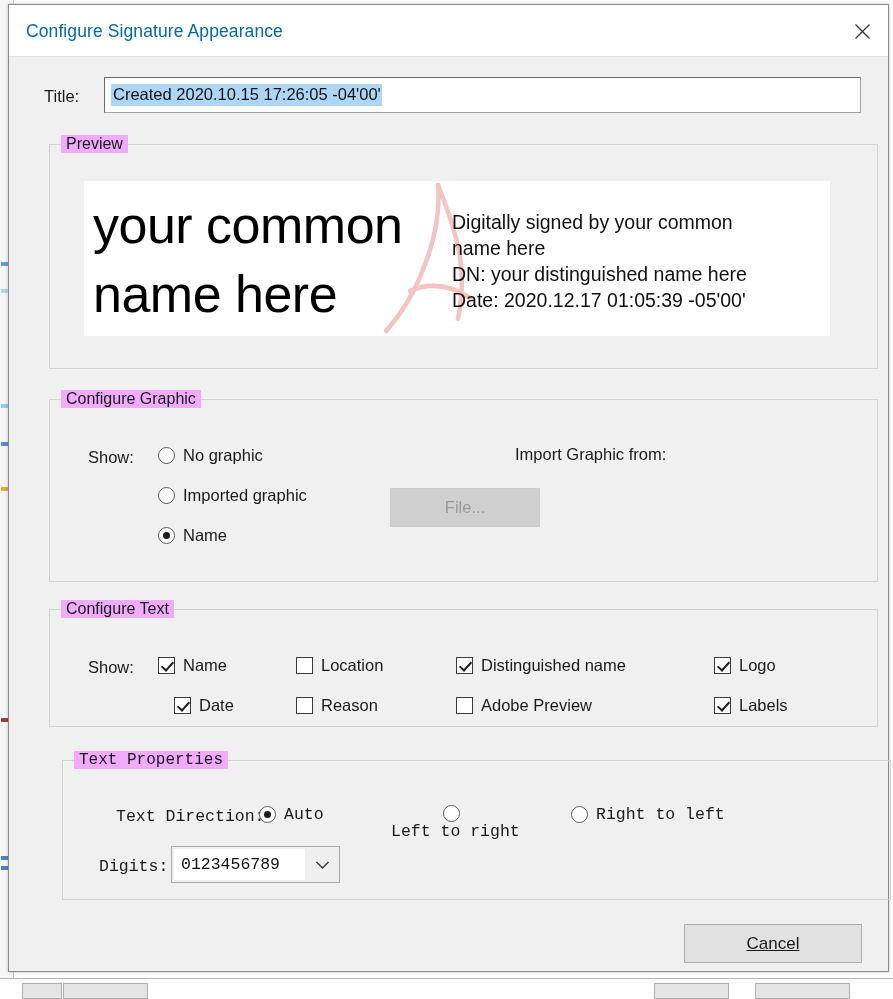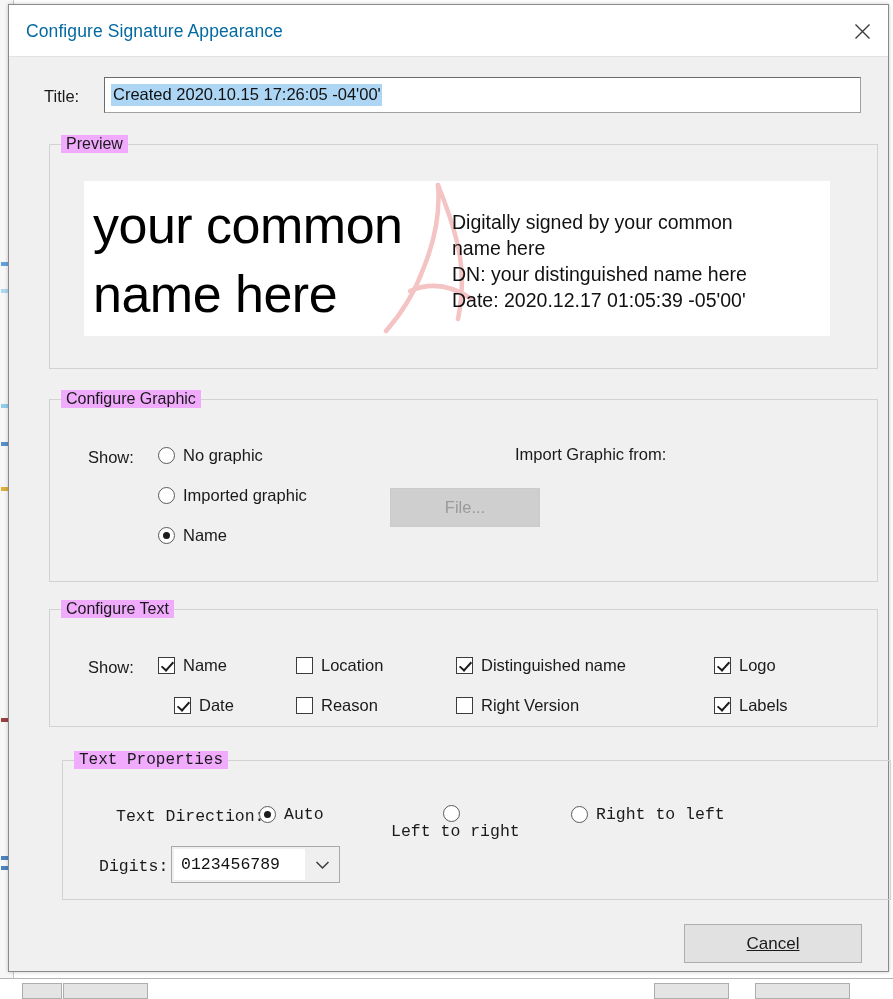--- a/index.html
+++ b/index.html
@@ -296,21 +296,21 @@
     <div class="check-item" style="left:108px;top:86px;margin-left:16px;">
       <span class="check-mark checked"></span>
       <span class="check-label">Date</span>
     </div>
     <div class="check-item" style="left:246px;top:86px;">
       <span class="check-mark"></span>
       <span class="check-label">Reason</span>
     </div>
     <div class="check-item" style="left:406px;top:86px;">
       <span class="check-mark"></span>
-      <span class="check-label">Right Version</span>
+      <span class="check-label">Adobe Preview</span>
     </div>
     <div class="check-item" style="left:664px;top:86px;">
       <span class="check-mark checked"></span>
       <span class="check-label">Labels</span>
     </div>
   </div>
 
   <div class="groupbox" id="group-props">
     <div class="group-legend">Text Properties</div>
 

